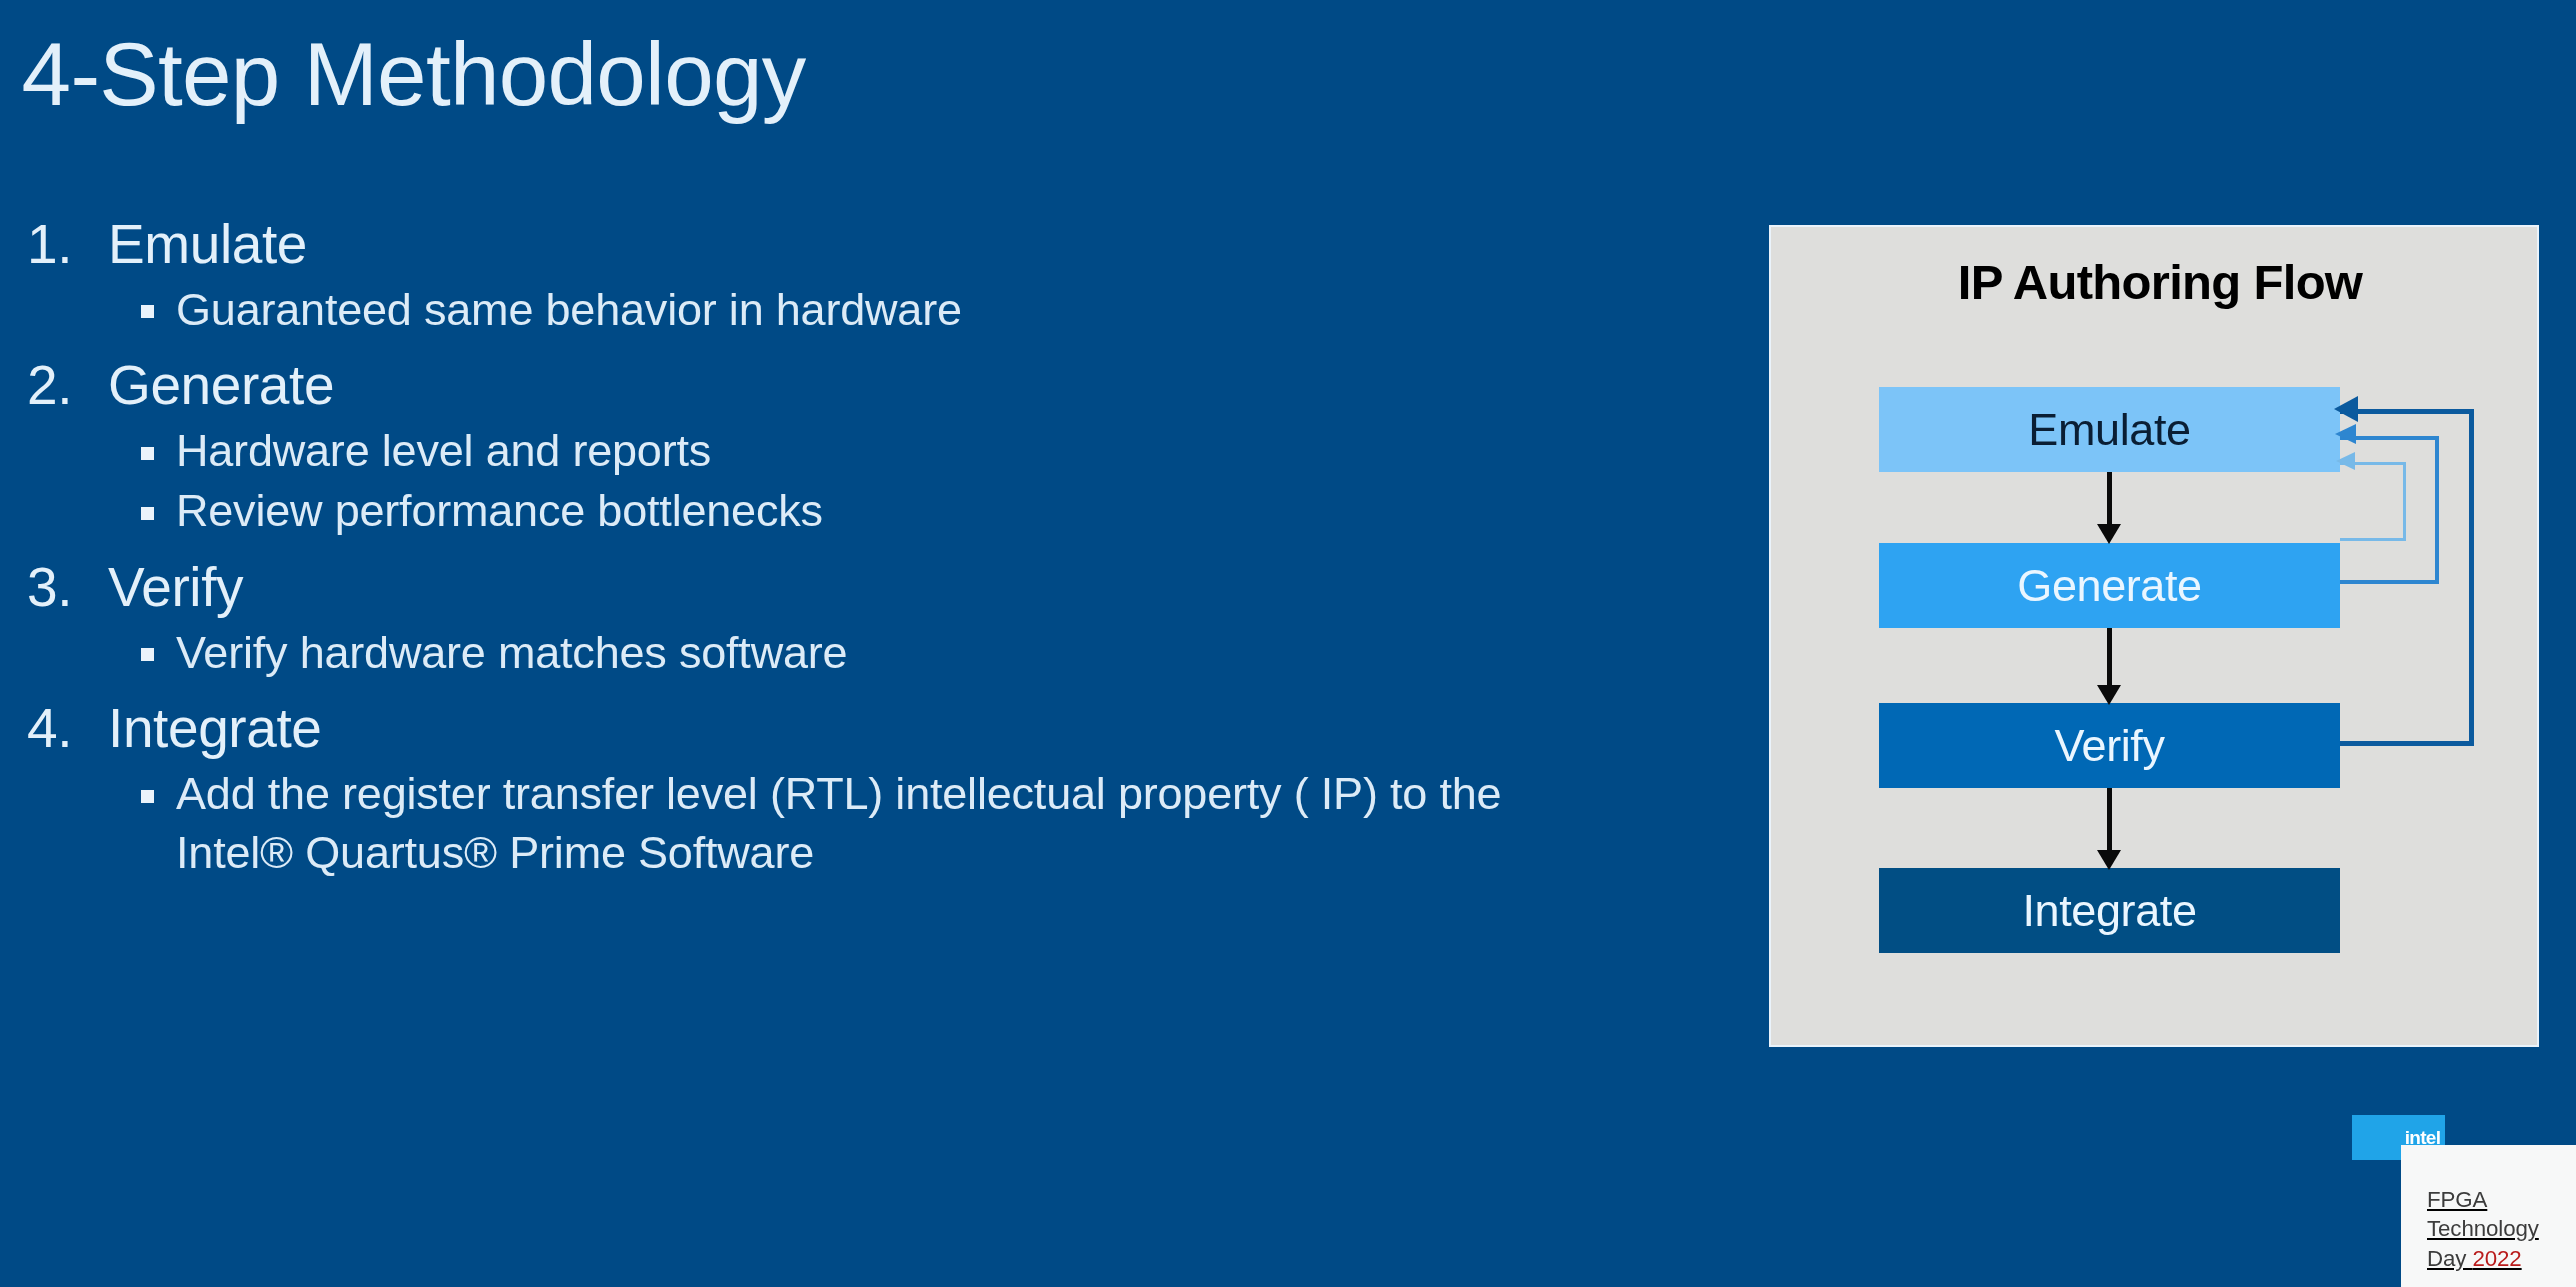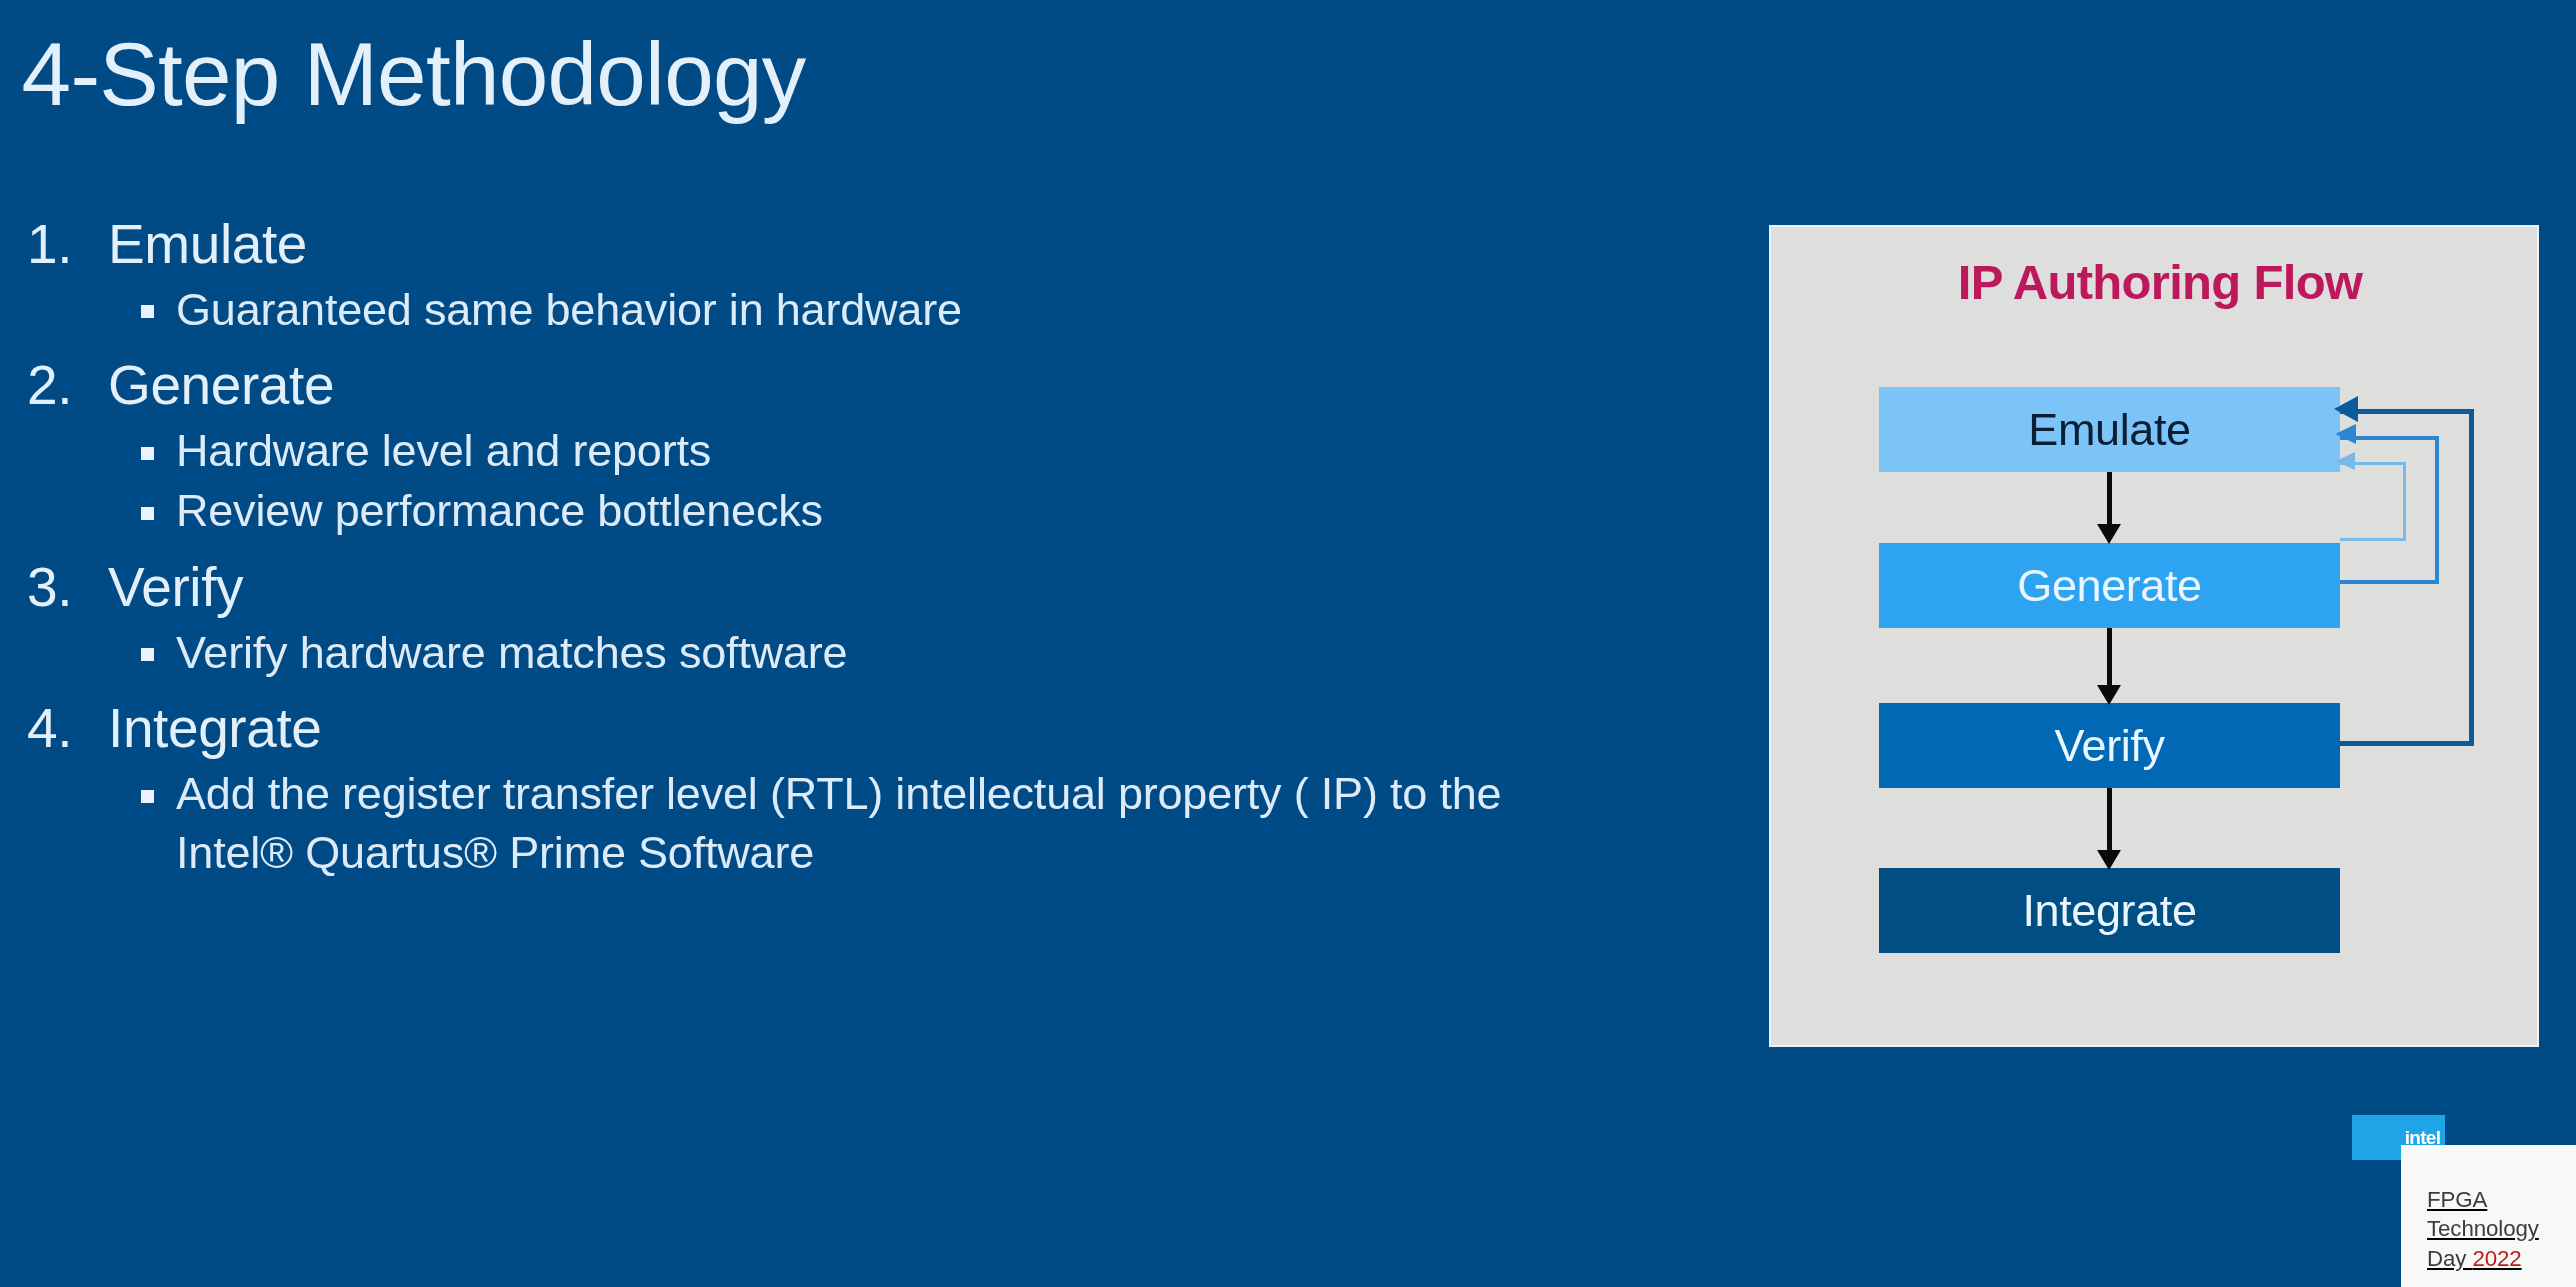--- a/index.html
+++ b/index.html
@@ -103,21 +103,21 @@
     box-sizing: border-box;
   }
   #flow-title {
     position: absolute;
     left: 0;
     right: 0;
     top: 27px;
     text-align: center;
     font-size: 49px;
     font-weight: 700;
-    color: #be185d;
+    color: #000000;
     letter-spacing: -0.7px;
     padding-left: 12px;
   }
 
   .flow-box {
     position: absolute;
     left: 108px;
     width: 461px;
     height: 85px;
     display: flex;

